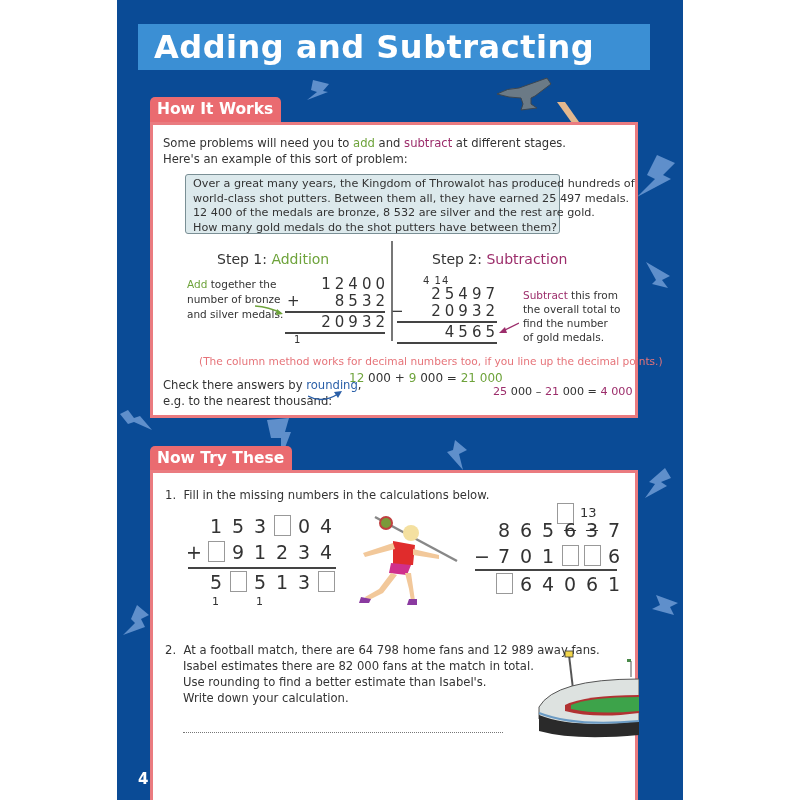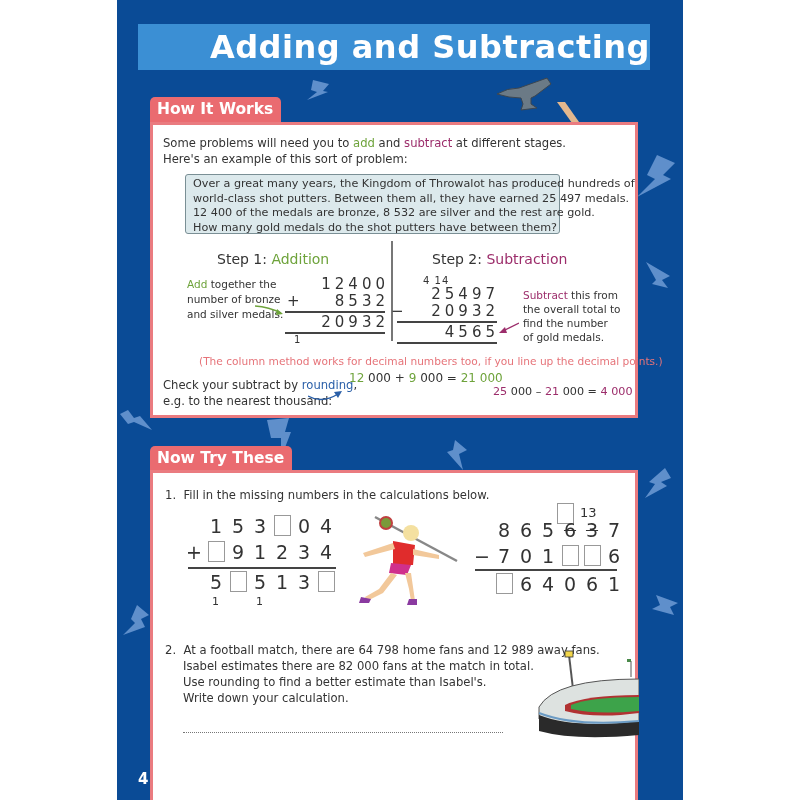--- a/index.html
+++ b/index.html
@@ -1,21 +1,21 @@
 <!DOCTYPE html>
 <html><head>
 <meta charset="utf-8">
 <style>
   * { box-sizing: border-box; margin: 0; padding: 0; }
   html, body { width: 800px; height: 800px; background: #ffffff; overflow: hidden; }
   body { position: relative; font-family: "DejaVu Sans", sans-serif; color: #333; }
 
   .page { position: absolute; left: 117px; top: 0; width: 566px; height: 800px; background: #0a4b96; overflow: hidden; }
 
-  .title-bar { position: absolute; left: 21px; top: 24px; width: 512px; height: 46px; background: #3b8fd4; display: flex; align-items: center; justify-content: flex-end; padding-left: 16px; }
+  .title-bar { position: absolute; left: 21px; top: 24px; width: 512px; height: 46px; background: #3b8fd4; display: flex; align-items: center; justify-content: flex-start; padding-left: 16px; }
   .title-bar h1 { color: #fff; font-family: "DejaVu Sans", sans-serif; font-weight: bold; font-size: 32px; letter-spacing: 0.5px; }
 
   .tab { position: absolute; background: #ea6b70; color: #fff; font-weight: bold; font-size: 15.5px; padding: 3px 8px 0 7px; height: 26px; border-radius: 5px 5px 0 0; }
   .card { position: absolute; background: #fff; border: 3px solid #ea7b80; }
 
   .txt { position: absolute; font-size: 11.6px; line-height: 16px; color: #333; white-space: nowrap; }
   .green { color: #6ea33b; }
   .purple { color: #9c2d6b; }
   .blue { color: #2a5fa8; }
   .pink { color: #e67379; }
@@ -149,21 +149,21 @@
     <div class="txt" style="left:370px;top:163px;font-size:10.5px;line-height:14px">
       <span class="purple">Subtract</span><span> this from</span><br>
       <span>the overall total to</span><br>
       <span>find the number</span><br>
       <span>of gold medals.</span>
     </div>
 
     <div class="txt pink" style="left:46px;top:228px;font-size:10.6px">(The column method works for decimal numbers too, if you line up the decimal points.)</div>
 
     <div class="txt" style="left:10px;top:252px">
-      <span>Check your subtract by </span><span class="blue">rounding</span><span>,</span>
+      <span>Check there answers by </span><span class="blue">rounding</span><span>,</span>
     </div>
     <div class="txt" style="left:10px;top:268px">e.g. to the nearest thousand:</div>
     <svg style="position:absolute;left:155px;top:265px" width="36" height="14" viewBox="0 0 36 14">
         <path d="M0 6 Q14 14 30 4" stroke="#2a5fa8" stroke-width="1.4" fill="none"></path>
         <path d="M26 2 L34 1 L30 8 Z" fill="#2a5fa8"></path>
       </svg>
     <div class="txt" style="left:196px;top:245px;font-size:12px">
       <span class="green">12</span><span> 000 + </span><span class="green">9</span><span> 000 = </span><span class="green">21 000</span>
     </div>
     <div class="txt" style="left:340px;top:259px;font-size:11.2px">

